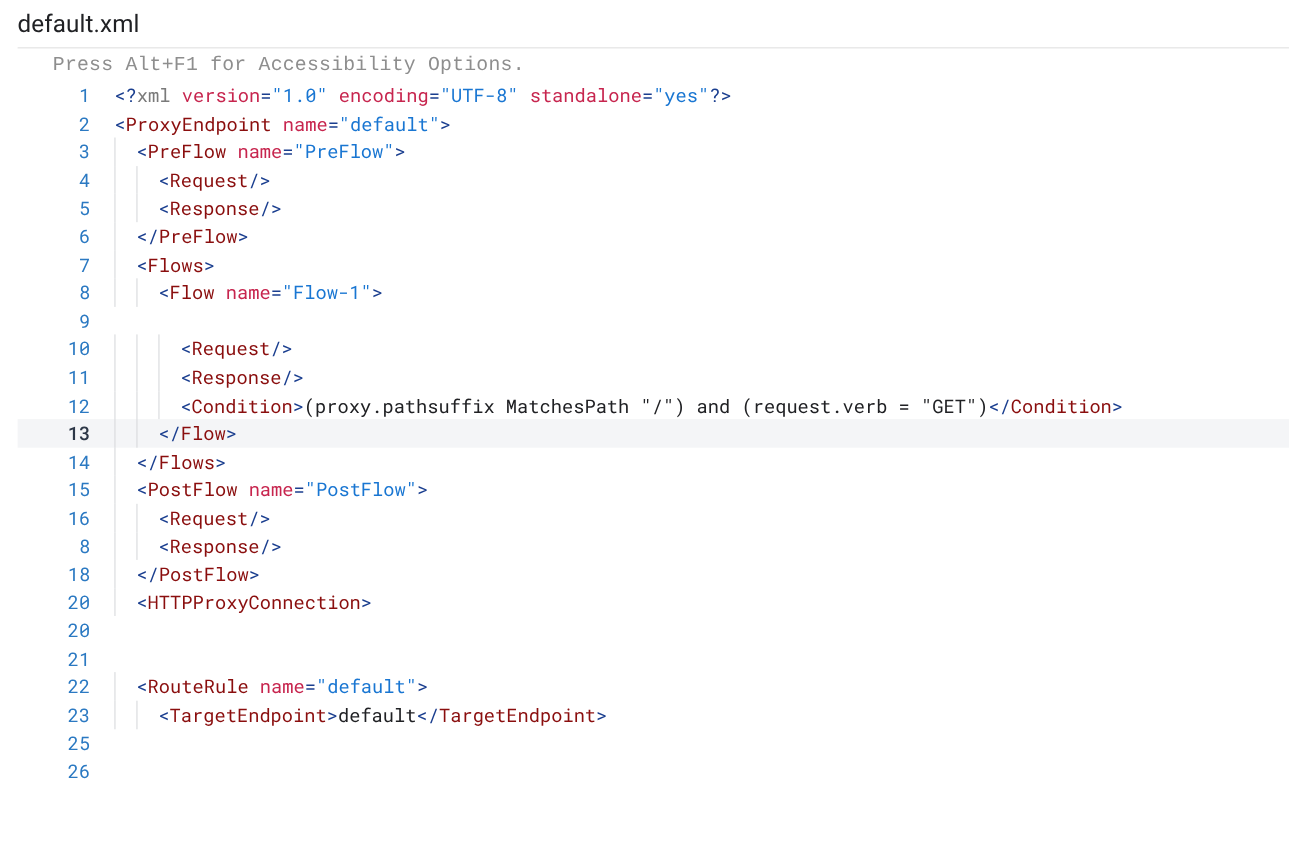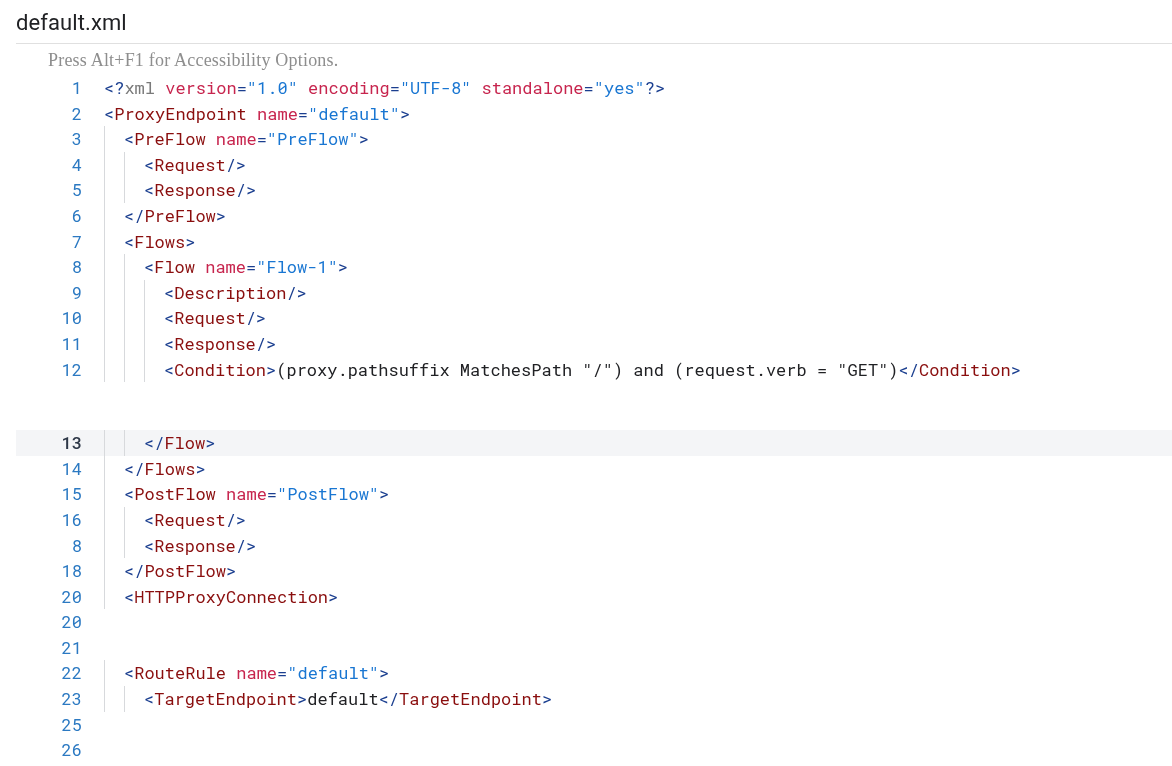--- a/index.html
+++ b/index.html
@@ -15,40 +15,39 @@
     font-weight: 400;
     padding: 10px 16px 8px 16px;
     color: #202124;
     letter-spacing: 0.1px;
   }
   .editor-frame {
     border-top: 1px solid #e0e0e0;
     margin: 0 0 0 16px;
   }
   .accessibility-hint {
-    font-family: Liberation Serif, serif;
+    font-family: Liberation Mono, monospace;
     font-size: 18px;
     color: #8e8e8e;
     padding: 6px 0 4px 32px;
     letter-spacing: 0.2px;
   }
   .code-area {
     font-family: "Roboto Mono", "Menlo", "Consolas", monospace;
     font-size: 17px;
     line-height: 25.6px;
     padding-left: 0;
   }
   .line {
     display: flex;
     align-items: flex-start;
     min-height: 25.6px;
   }
   .line.current {
     background: #f4f5f7;
-    margin-top: 48px;
   }
   .gutter {
     width: 88px;
     min-width: 88px;
     text-align: right;
     padding-right: 22px;
     color: #2b79c2;
     user-select: none;
     font-variant-numeric: tabular-nums;
   }
@@ -117,21 +116,20 @@
       <div class="line">
         <div class="gutter">7</div>
         <div class="code"><span class="indent-wrap"><span class="ig" style="width: 20px;"></span></span><span class="punct">&lt;</span><span class="tag">Flows</span><span class="punct">&gt;</span></div>
       </div>
       <div class="line">
         <div class="gutter">8</div>
         <div class="code"><span class="indent-wrap"><span class="ig" style="width: 20px;"></span><span class="ig" style="width: 20px;"></span></span><span class="punct">&lt;</span><span class="tag">Flow</span><span class="text"> </span><span class="attrname">name</span><span class="punct">=</span><span class="attrval">"Flow-1"</span><span class="punct">&gt;</span></div>
       </div>
       <div class="line">
         <div class="gutter">9</div>
-        <div class="code"><span class="indent-wrap"><span class="ig" style="width: 20px;"></span><span class="ig" style="width: 20px;"></span><span class="ig" style="width: 20px;"></span></span><span class="punct">&lt;</span><span class="tag">Description</span><span class="punct">/&gt;</span></div>
       </div>
       <div class="line">
         <div class="gutter">10</div>
         <div class="code"><span class="indent-wrap"><span class="ig" style="width: 20px;"></span><span class="ig" style="width: 20px;"></span><span class="ig" style="width: 20px;"></span></span><span class="punct">&lt;</span><span class="tag">Request</span><span class="punct">/&gt;</span></div>
       </div>
       <div class="line">
         <div class="gutter">11</div>
         <div class="code"><span class="indent-wrap"><span class="ig" style="width: 20px;"></span><span class="ig" style="width: 20px;"></span><span class="ig" style="width: 20px;"></span></span><span class="punct">&lt;</span><span class="tag">Response</span><span class="punct">/&gt;</span></div>
       </div>
       <div class="line">

